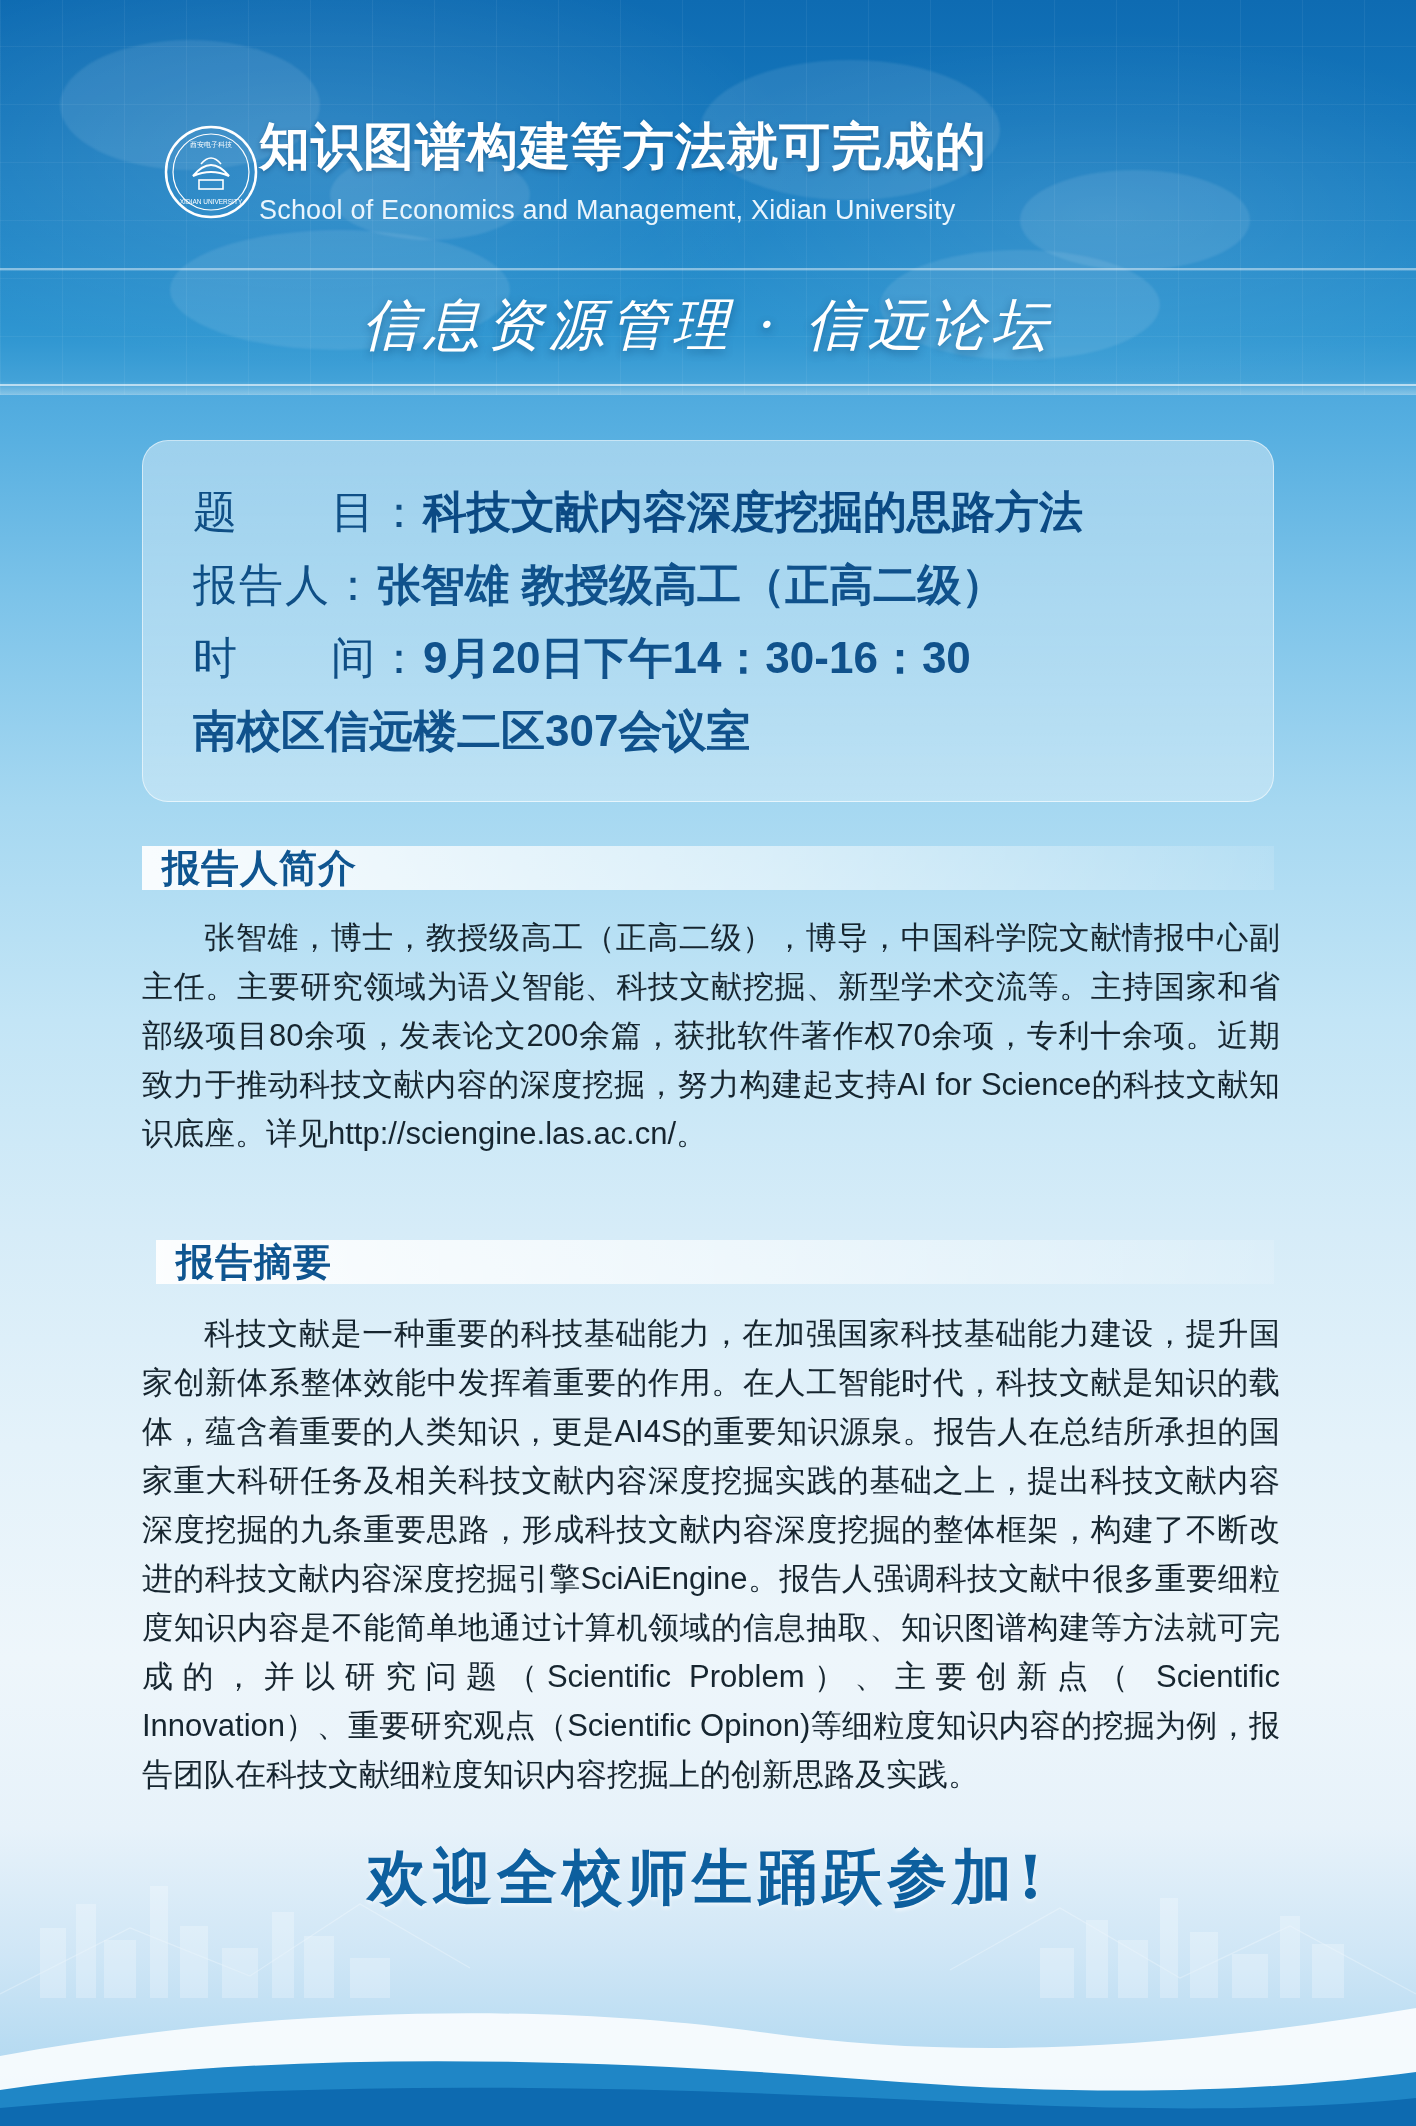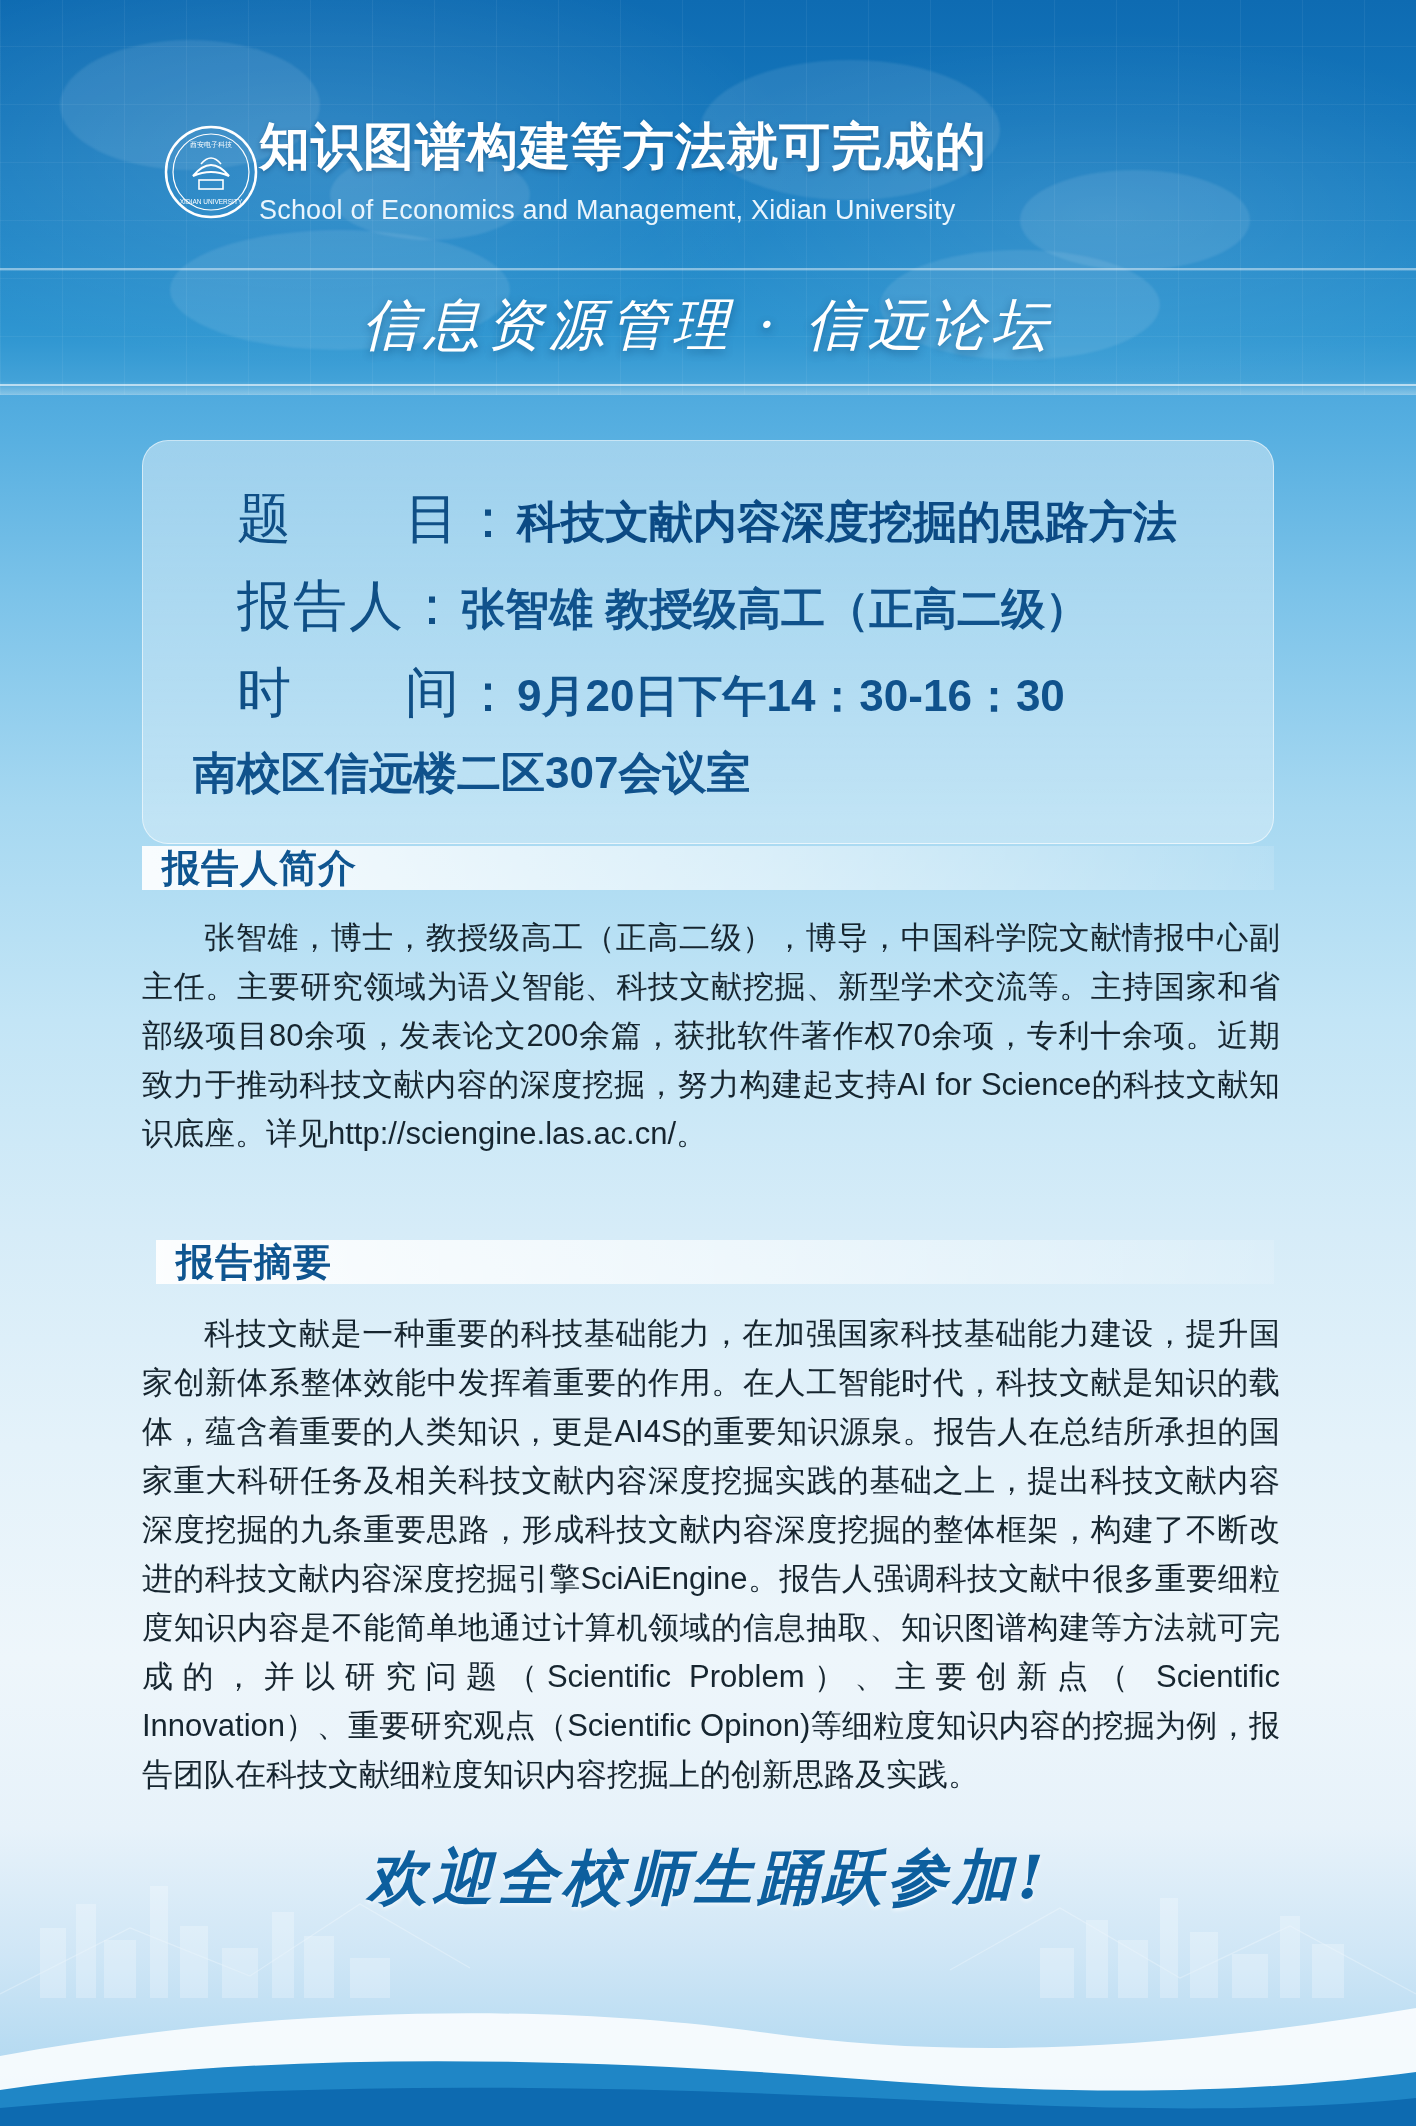--- a/index.html
+++ b/index.html
@@ -140,26 +140,25 @@
     border: 1px solid rgba(255,255,255,0.55);
   }
   .info-row {
     display: flex;
     align-items: baseline;
     margin-bottom: 14px;
     white-space: nowrap;
   }
   .info-row:last-child { margin-bottom: 0; }
   .info-label {
-    font-size: 54px;
+    font-size: 44px;
     color: #0f4f86;
     letter-spacing: 2px;
     flex: 0 0 auto;
     font-family: "Liberation Sans", sans-serif;
-    margin-left: 44px;
   }
   .info-value {
     font-size: 44px;
     color: #10528c;
     font-weight: bold;
     font-family: "Liberation Sans", sans-serif;
   }
   .info-row.title .info-value { color: #0b4a84; }
 
   
@@ -198,21 +197,20 @@
   .body-text.abstract-body { top: 1310px; }
 
   
   .slogan {
     position: absolute;
     top: 1838px;
     left: 0;
     width: 1416px;
     text-align: center;
     font-family: "DejaVu Serif", serif;
-    font-style: italic;
     font-weight: bold;
     font-size: 60px;
     color: #0d5f9e;
     letter-spacing: 5px;
     text-shadow: 0 2px 4px rgba(255,255,255,0.7);
   }
 
   
   .skyline {
     position: absolute;

